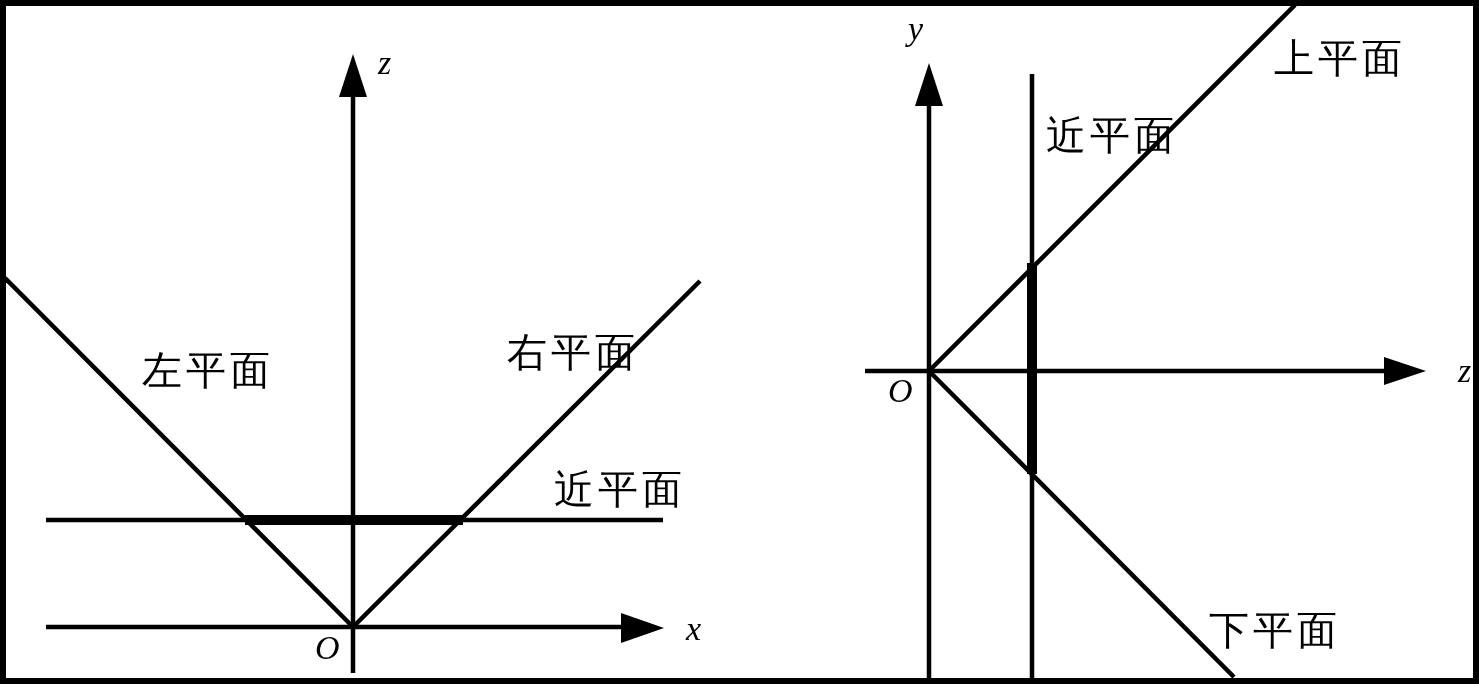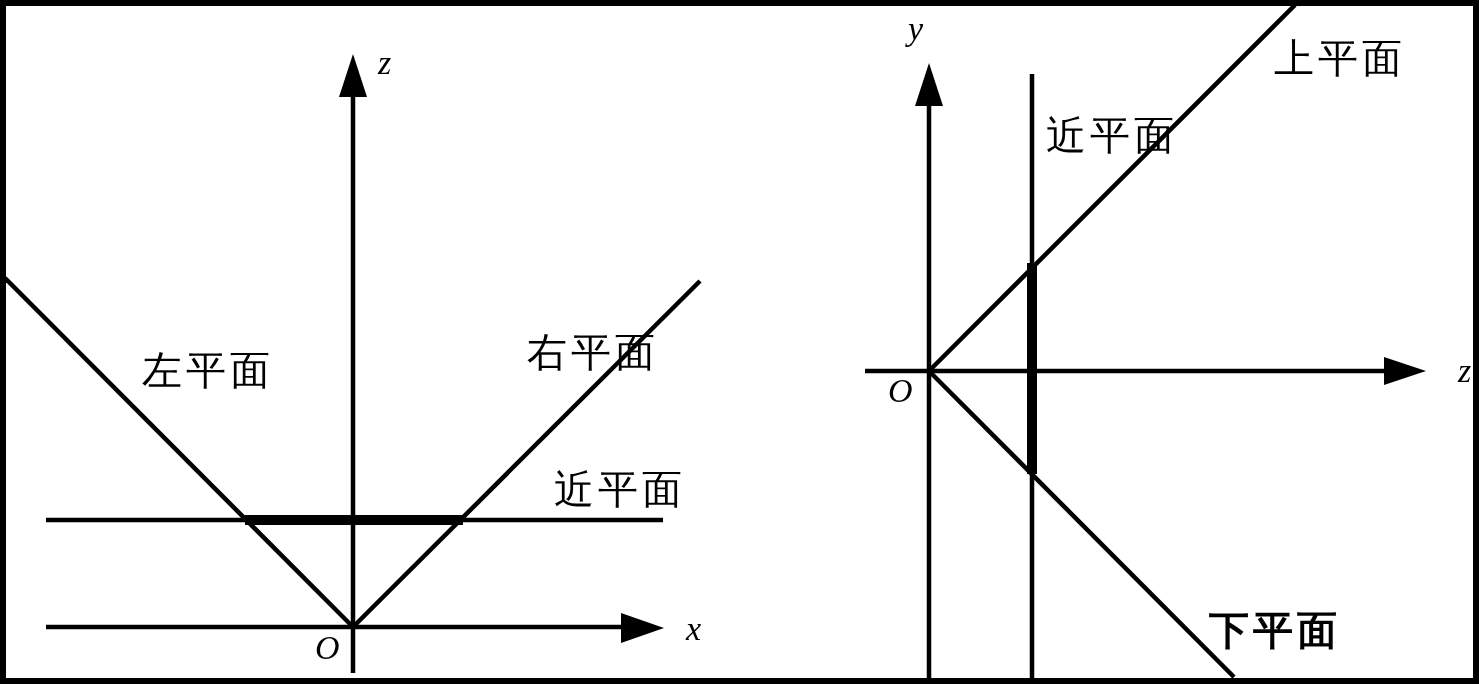--- a/index.html
+++ b/index.html
@@ -80,29 +80,29 @@
   </svg>
 
   <div class="lbl math" style="left:372px; top:40px;">z</div>
 
   <div class="lbl math" style="left:680px; top:606px;">x</div>
 
   <div class="lbl math" style="left:309px; top:625px;">O</div>
 
   <div class="lbl cjk" style="left:136px; top:345px;">左平面</div>
 
-  <div class="lbl cjk" style="left:521px; top:327px;text-align:center;">右平面</div>
+  <div class="lbl cjk" style="left:501px; top:327px;text-align:center;">右平面</div>
 
   <div class="lbl cjk" style="left:548px; top:464px;">近平面</div>
 
   <div class="lbl math" style="left:902px; top:6px;">y</div>
 
   <div class="lbl math" style="left:1452px; top:348px;">z</div>
 
   <div class="lbl math" style="left:882px; top:368px;">O</div>
 
   <div class="lbl cjk" style="left:1268px; top:33px;">上平面</div>
 
-  <div class="lbl cjk" style="left:1203px; top:605px;font-weight:bold;">下平面</div>
+  <div class="lbl cjk" style="left:1203px; top:605px;">下平面</div>
 
   <div class="lbl cjk" style="left:1040px; top:110px;">近平面</div>
 
 </div>
 
 </body></html>

